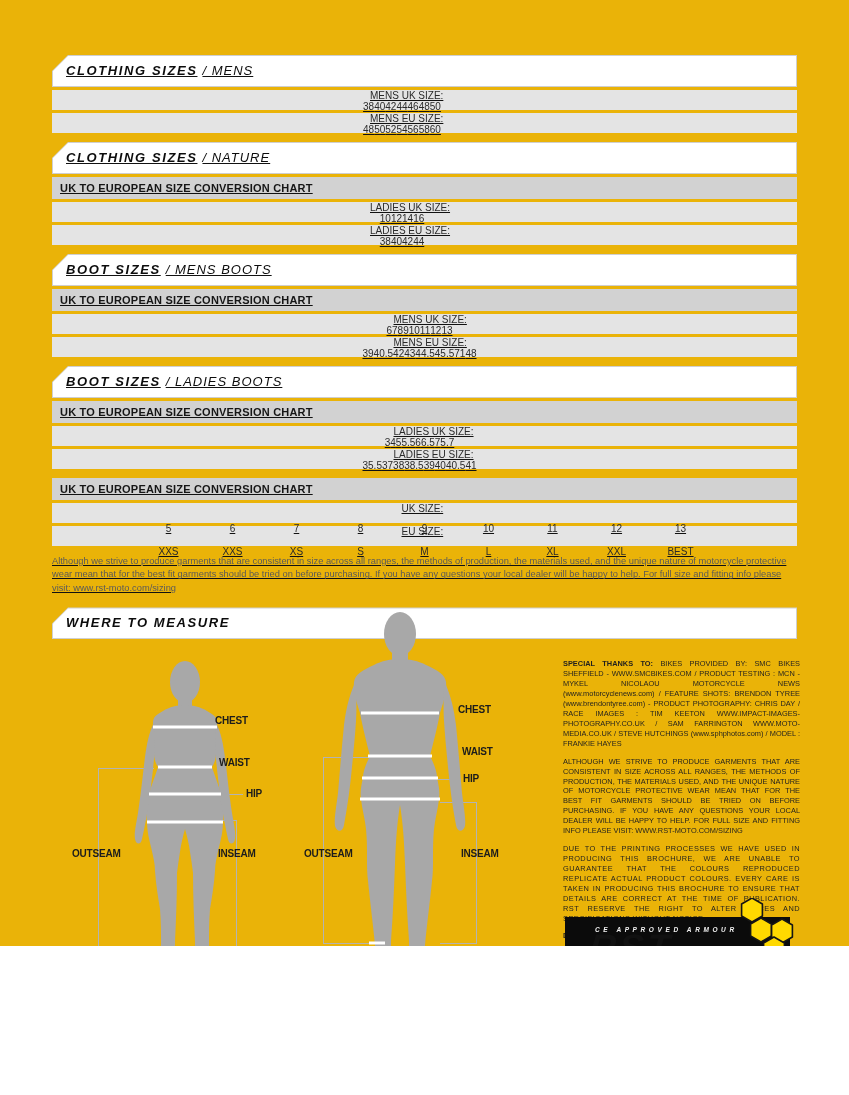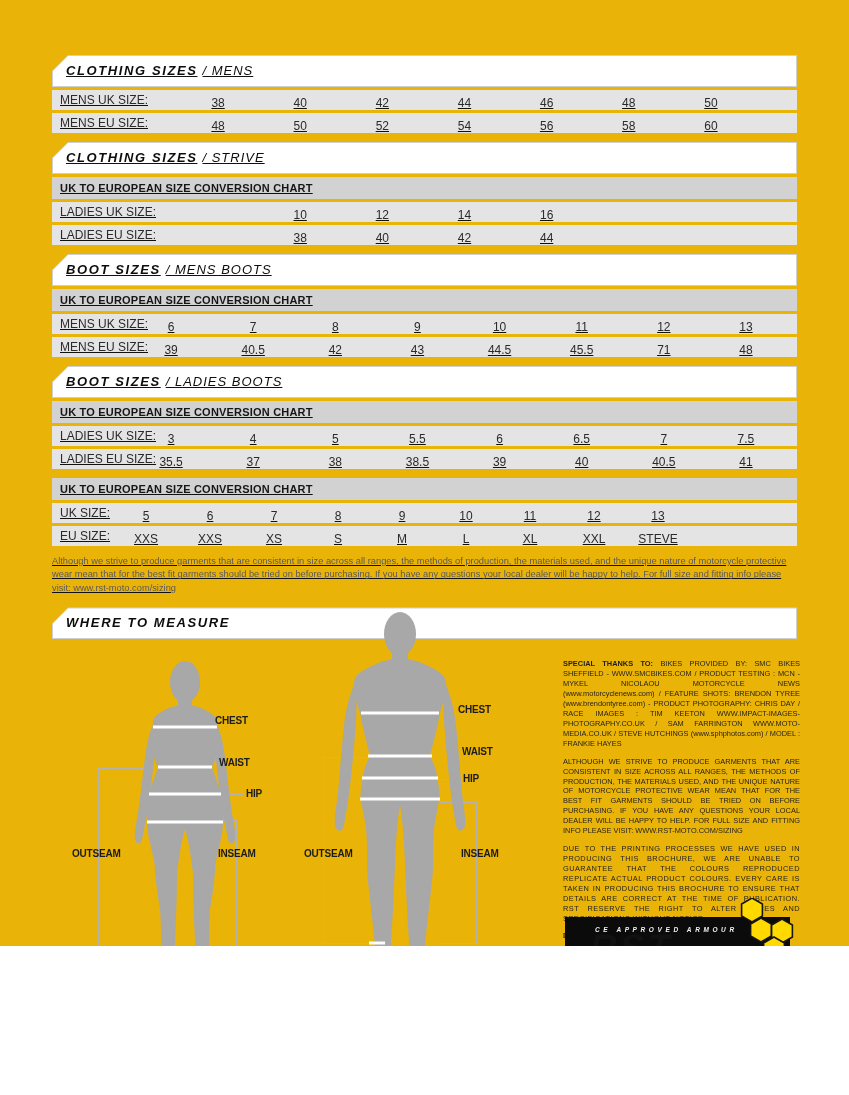--- a/index.html
+++ b/index.html
@@ -14,21 +14,21 @@
   .hdr-bg { position:absolute; inset:0; background:#cfcfcf;
             clip-path:polygon(16px 0, 100% 0, 100% 100%, 0 100%, 0 16px); }
   .hdr-bg::after { content:''; position:absolute; inset:1px; background:#fff;
             clip-path:polygon(15px 0, 100% 0, 100% 100%, 0 100%, 0 15px); }
   .hdr-text { position:relative; z-index:1; line-height:32px; padding-left:14px;
               font-style:italic; font-weight:bold; font-size:13px; letter-spacing:1.6px; color:#0c0c0c; }
   .hdr-sub { font-weight:normal; letter-spacing:1px; margin-left:5px; }
   .bar { margin-top:3px; background:#d2d2d2; height:22px; line-height:22px;
          font-weight:bold; font-size:11px; letter-spacing:0.2px; padding-left:8px; color:#161616; }
   .trow { margin-top:3px; background:#e4e4e4; height:20px; display:flex; align-items:center;
-          font-size:12px; color:#2a2a2a; }
+          font-size:10px; color:#2a2a2a;flex-direction:column; }
   .rlabel { padding-left:8px; white-space:nowrap; }
   .cells { flex:1; display:flex; height:100%; align-items:flex-end; }
   .cell { flex:1; text-align:center; }
   .grid-clothing .rlabel { width:125px; }
   .grid-clothing .cells { padding-right:45px; }
   .grid-boots .rlabel { width:78px; }
   .grid-boots .cells { padding-right:10px; }
   .grid-gloves .rlabel { width:62px; }
   .grid-gloves .cells { flex:none; width:576px; }
   .grid-gloves .cell { flex:none; width:64px; }
@@ -109,21 +109,21 @@
             <div class="cell">58</div>
             <div class="cell">60</div>
           </div>
       </div>
     </section>
 
     <section class="size-section">
       <div class="hdr">
         <div class="hdr-bg"></div>
         <div class="hdr-text">
-          <span>CLOTHING SIZES</span><span class="hdr-sub">/ STRIVE</span>
+          <span>CLOTHING SIZES</span><span class="hdr-sub">/ NATURE</span>
         </div>
       </div>
       <div class="bar">UK TO EUROPEAN SIZE CONVERSION CHART</div>
       <div class="trow grid-clothing">
         <div class="rlabel">LADIES UK SIZE:</div>
         <div class="cells">
             <div class="cell"></div>
             <div class="cell">10</div>
             <div class="cell">12</div>
             <div class="cell">14</div>
@@ -193,21 +193,21 @@
       <div class="trow grid-boots">
         <div class="rlabel">LADIES UK SIZE:</div>
         <div class="cells">
             <div class="cell">3</div>
             <div class="cell">4</div>
             <div class="cell">5</div>
             <div class="cell">5.5</div>
             <div class="cell">6</div>
             <div class="cell">6.5</div>
             <div class="cell">7</div>
-            <div class="cell">7.5</div>
+            <div class="cell">5.7</div>
           </div>
       </div>
       <div class="trow grid-boots">
         <div class="rlabel">LADIES EU SIZE:</div>
         <div class="cells">
             <div class="cell">35.5</div>
             <div class="cell">37</div>
             <div class="cell">38</div>
             <div class="cell">38.5</div>
             <div class="cell">39</div>
@@ -238,21 +238,21 @@
         <div class="rlabel">EU SIZE:</div>
         <div class="cells">
             <div class="cell">XXS</div>
             <div class="cell">XXS</div>
             <div class="cell">XS</div>
             <div class="cell">S</div>
             <div class="cell">M</div>
             <div class="cell">L</div>
             <div class="cell">XL</div>
             <div class="cell">XXL</div>
-            <div class="cell">STEVE</div>
+            <div class="cell">BEST</div>
           </div>
       </div>
     </section>
 
     <p class="disclaimer">Although we strive to produce garments that are consistent in size across all ranges, the methods of production, the materials used, and the unique nature of motorcycle protective wear mean that for the best fit garments should be tried on before purchasing. If you have any questions your local dealer will be happy to help. For full size and fitting info please visit: www.rst-moto.com/sizing</p>
 
     <div class="measure-section">
       <div class="hdr measure-header">
         <div class="hdr-bg"></div>
         <div class="hdr-text">WHERE TO MEASURE</div>

